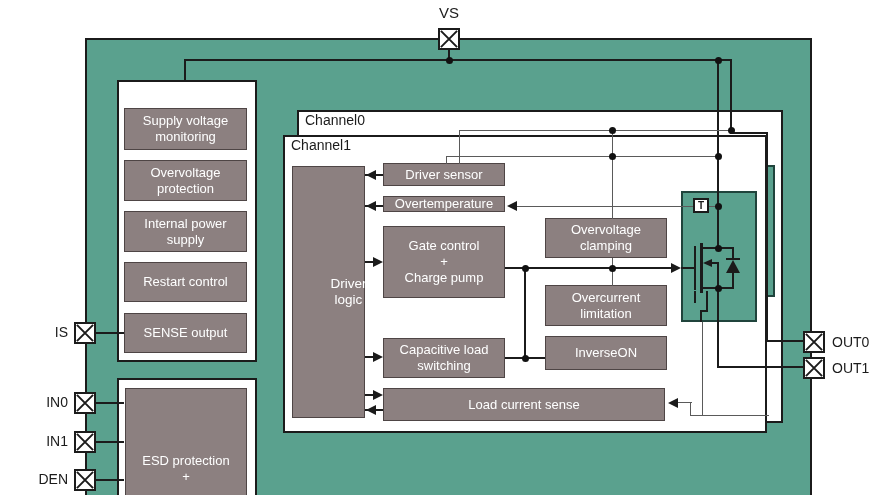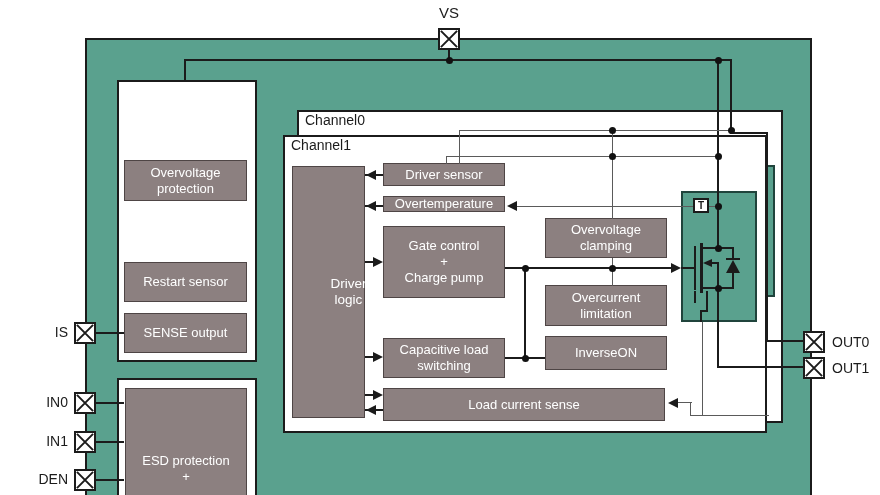--- a/index.html
+++ b/index.html
@@ -41,23 +41,27 @@
   <div class="abs whitebox" style="left:117px;top:378px;width:140px;height:130px;"></div>
 
   <div class="abs chbox" style="left:297px;top:110px;width:486px;height:313px;"></div>
   <div class="chlabel" style="left:305px;top:112px;">Channel0</div>
 
   <div class="abs mosbox" style="left:695px;top:165px;width:80px;height:132px;"></div>
 
   <div class="abs chbox" style="left:283px;top:135px;width:484px;height:298px;"></div>
   <div class="chlabel" style="left:291px;top:137px;">Channel1</div>
 
+  <div class="abs blk" style="left:124px;top:108px;width:123px;height:42px;">Supply voltage
+monitoring</div>
   <div class="abs blk" style="left:124px;top:160px;width:123px;height:41px;">Overvoltage
 protection</div>
-  <div class="abs blk" style="left:124px;top:262px;width:123px;height:40px;">Restart sensor</div>
+  <div class="abs blk" style="left:124px;top:211px;width:123px;height:41px;">Internal power
+supply</div>
+  <div class="abs blk" style="left:124px;top:262px;width:123px;height:40px;">Restart control</div>
   <div class="abs blk" style="left:124px;top:313px;width:123px;height:40px;">SENSE output</div>
   <div class="abs blk" style="left:125px;top:388px;width:122px;height:120px;align-items:flex-start;">
     <span style="position:absolute;top:64px;left:0;width:100%;">ESD protection
 +</span>
   </div>
 
   <div class="abs blk" style="left:292px;top:166px;width:73px;height:252px;font-size:13.5px;padding-left:40px;">Driver
 logic</div>
   <div class="abs blk" style="left:383px;top:163px;width:122px;height:23px;">Driver sensor</div>
   <div class="abs blk" style="left:383px;top:196px;width:122px;height:16px;">Overtemperature</div>

